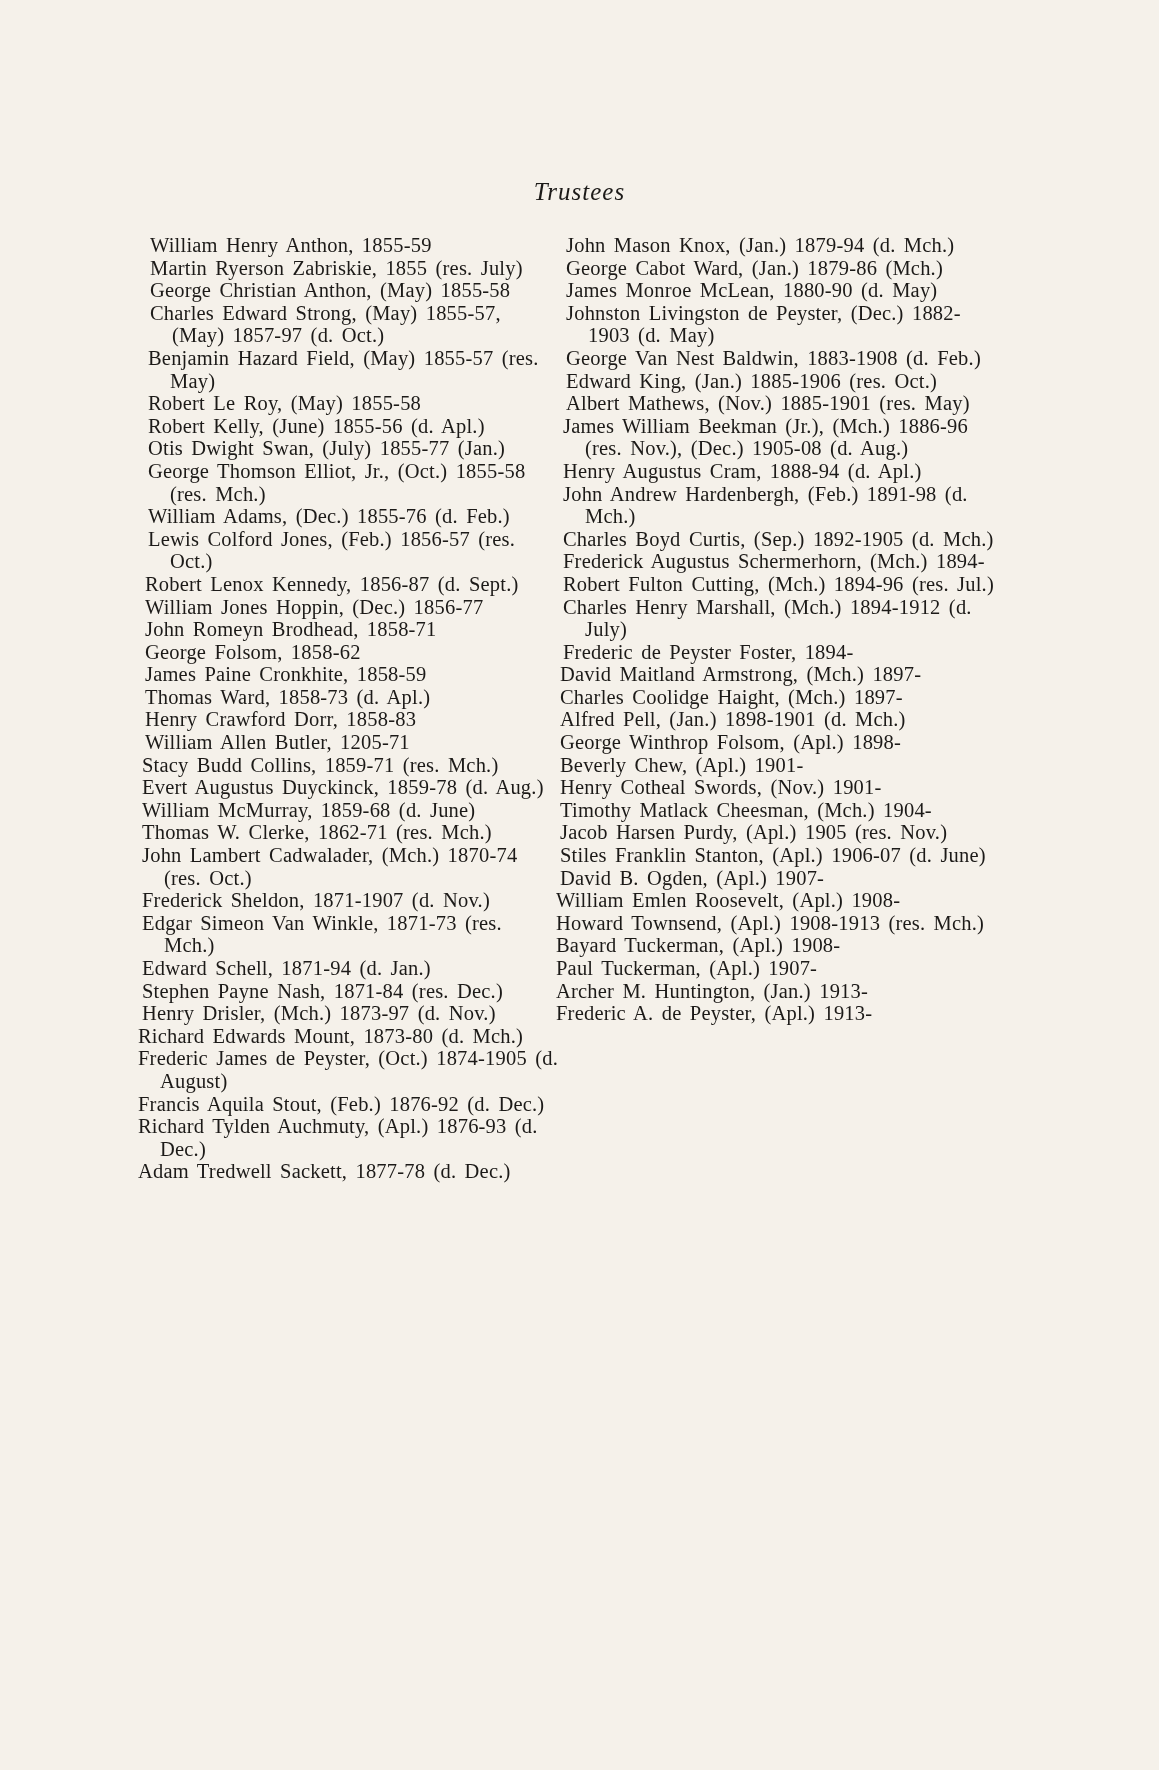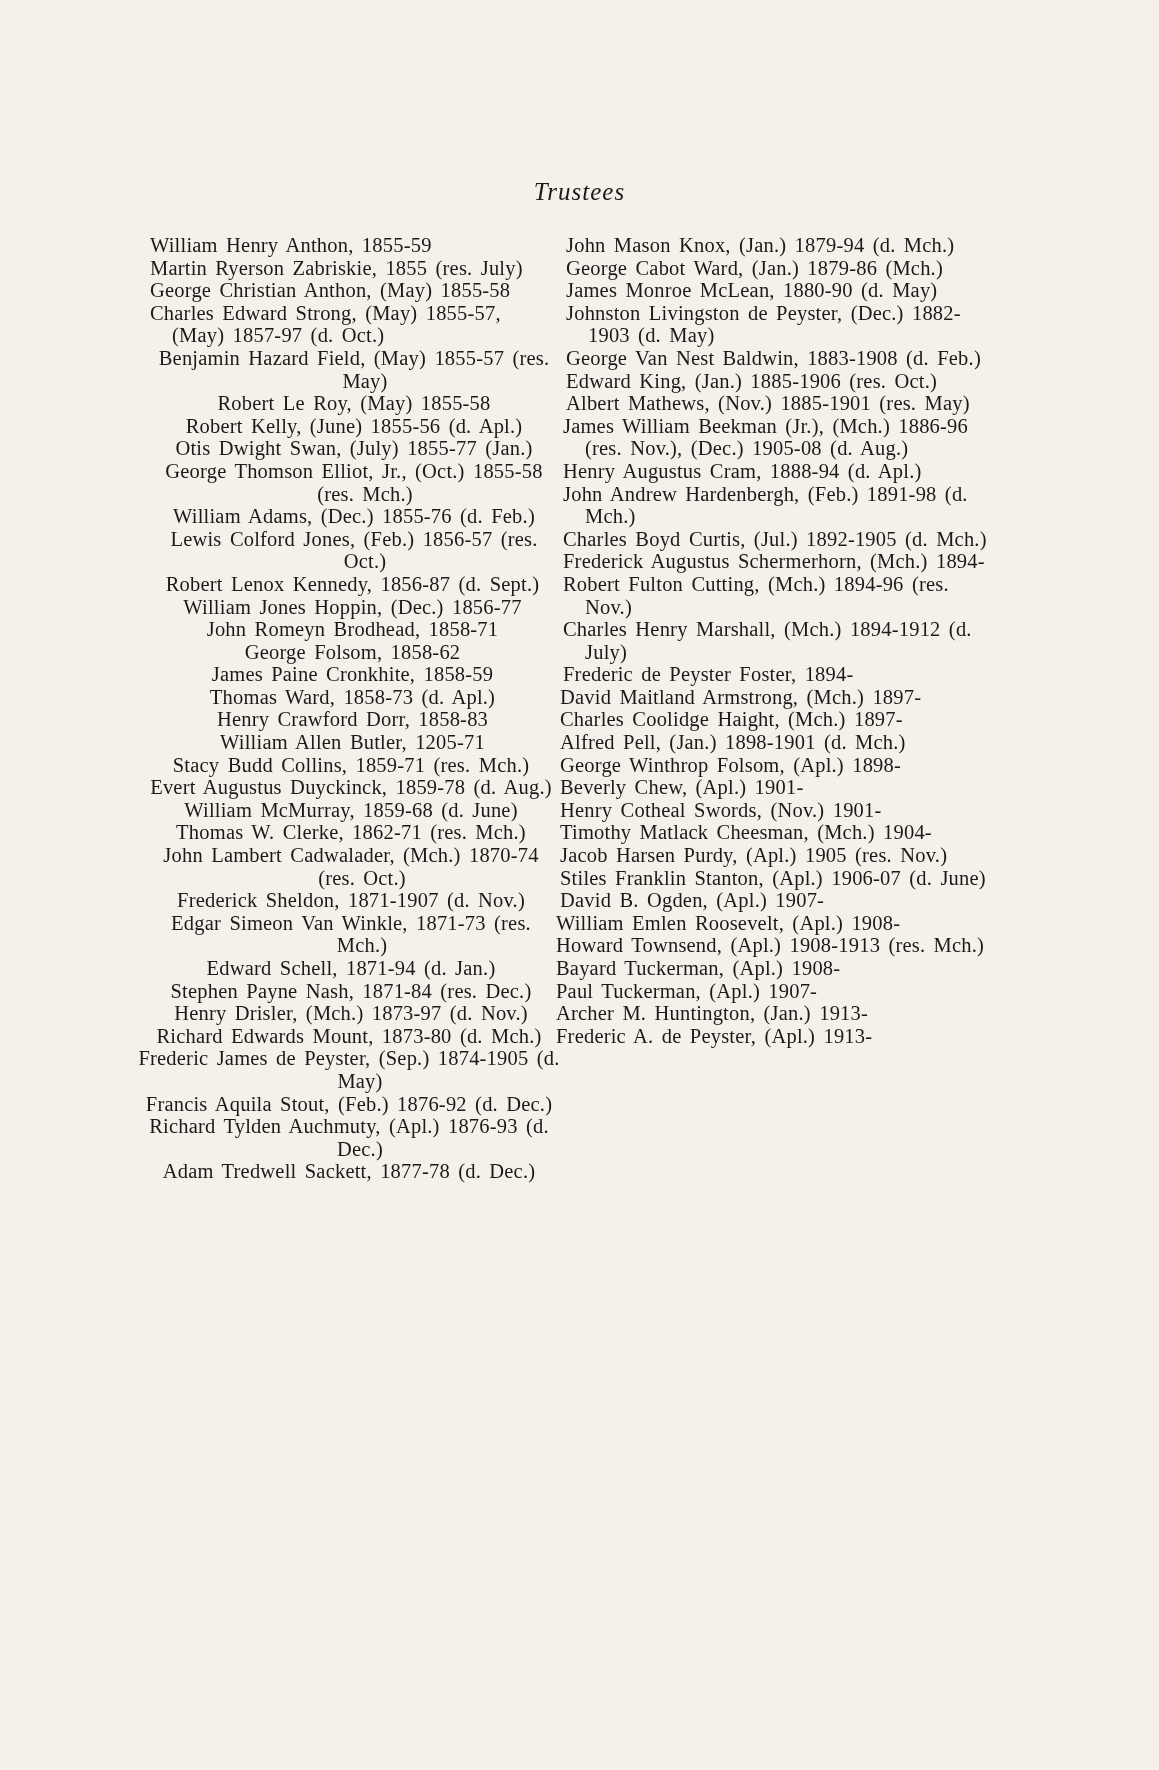--- a/index.html
+++ b/index.html
@@ -44,21 +44,21 @@
     }
     .entry {
       font-family: "Liberation Serif", serif;
       font-size: 20.5px;
       line-height: 22.6px;
       padding-left: 22px;
       text-indent: -22px;
       word-spacing: 3px;
       letter-spacing: 0.2px;
     }
-    .column.left .entry:nth-child(n+5)  { margin-left: -2px; text-align: center; }
+    .column.left .entry:nth-child(n+5)  { margin-left: -2px; }
     .column.left .entry:nth-child(n+12) { margin-left: -5px; }
     .column.left .entry:nth-child(n+20) { margin-left: -8px; }
     .column.left .entry:nth-child(n+30) { margin-left: -12px; }
     .column.left .entry:nth-child(n+38) { margin-left: -16px; }
     .column.right .entry:nth-child(n+8)  { margin-left: -3px; }
     .column.right .entry:nth-child(n+16) { margin-left: -6px; }
     .column.right .entry:nth-child(n+26) { margin-left: -10px; }
     .column.right .entry:nth-child(n+34) { margin-left: -14px; }
   </style>
 </head>
@@ -91,40 +91,40 @@
     <li class="entry">Evert Augustus Duyckinck, 1859-78 (d. Aug.)</li>
     <li class="entry">William McMurray, 1859-68 (d. June)</li>
     <li class="entry">Thomas W. Clerke, 1862-71 (res. Mch.)</li>
     <li class="entry">John Lambert Cadwalader, (Mch.) 1870-74 (res. Oct.)</li>
     <li class="entry">Frederick Sheldon, 1871-1907 (d. Nov.)</li>
     <li class="entry">Edgar Simeon Van Winkle, 1871-73 (res. Mch.)</li>
     <li class="entry">Edward Schell, 1871-94 (d. Jan.)</li>
     <li class="entry">Stephen Payne Nash, 1871-84 (res. Dec.)</li>
     <li class="entry">Henry Drisler, (Mch.) 1873-97 (d. Nov.)</li>
     <li class="entry">Richard Edwards Mount, 1873-80 (d. Mch.)</li>
-    <li class="entry">Frederic James de Peyster, (Sep.) 1874-1905 (d. May)</li>
+    <li class="entry">Frederic James de Peyster, (Oct.) 1874-1905 (d. August)</li>
     <li class="entry">Francis Aquila Stout, (Feb.) 1876-92 (d. Dec.)</li>
     <li class="entry">Richard Tylden Auchmuty, (Apl.) 1876-93 (d. Dec.)</li>
     <li class="entry">Adam Tredwell Sackett, 1877-78 (d. Dec.)</li>
   </ul>
 
   <ul class="column right">
     <li class="entry">John Mason Knox, (Jan.) 1879-94 (d. Mch.)</li>
     <li class="entry">George Cabot Ward, (Jan.) 1879-86 (Mch.)</li>
     <li class="entry">James Monroe McLean, 1880-90 (d. May)</li>
     <li class="entry">Johnston Livingston de Peyster, (Dec.) 1882-1903 (d. May)</li>
     <li class="entry">George Van Nest Baldwin, 1883-1908 (d. Feb.)</li>
     <li class="entry">Edward King, (Jan.) 1885-1906 (res. Oct.)</li>
     <li class="entry">Albert Mathews, (Nov.) 1885-1901 (res. May)</li>
     <li class="entry">James William Beekman (Jr.), (Mch.) 1886-96 (res. Nov.), (Dec.) 1905-08 (d. Aug.)</li>
     <li class="entry">Henry Augustus Cram, 1888-94 (d. Apl.)</li>
     <li class="entry">John Andrew Hardenbergh, (Feb.) 1891-98 (d. Mch.)</li>
-    <li class="entry">Charles Boyd Curtis, (Jul.) 1892-1905 (d. Mch.)</li>
+    <li class="entry">Charles Boyd Curtis, (Sep.) 1892-1905 (d. Mch.)</li>
     <li class="entry">Frederick Augustus Schermerhorn, (Mch.) 1894-</li>
-    <li class="entry">Robert Fulton Cutting, (Mch.) 1894-96 (res. Nov.)</li>
+    <li class="entry">Robert Fulton Cutting, (Mch.) 1894-96 (res. Jul.)</li>
     <li class="entry">Charles Henry Marshall, (Mch.) 1894-1912 (d. July)</li>
     <li class="entry">Frederic de Peyster Foster, 1894-</li>
     <li class="entry">David Maitland Armstrong, (Mch.) 1897-</li>
     <li class="entry">Charles Coolidge Haight, (Mch.) 1897-</li>
     <li class="entry">Alfred Pell, (Jan.) 1898-1901 (d. Mch.)</li>
     <li class="entry">George Winthrop Folsom, (Apl.) 1898-</li>
     <li class="entry">Beverly Chew, (Apl.) 1901-</li>
     <li class="entry">Henry Cotheal Swords, (Nov.) 1901-</li>
     <li class="entry">Timothy Matlack Cheesman, (Mch.) 1904-</li>
     <li class="entry">Jacob Harsen Purdy, (Apl.) 1905 (res. Nov.)</li>

